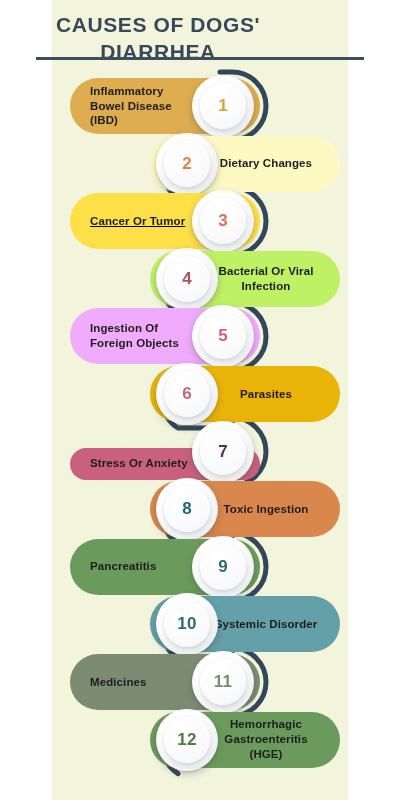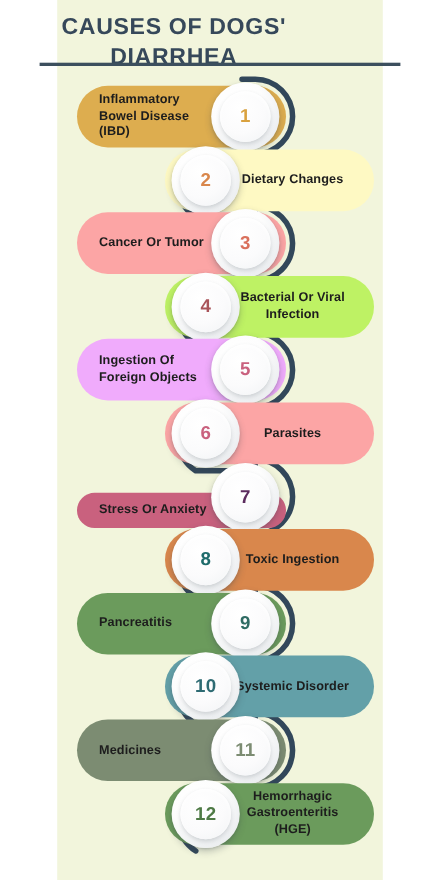--- a/index.html
+++ b/index.html
@@ -149,21 +149,21 @@
       </div>
       <div class="row right" style="top: 135.6px;">
         <div class="bar" style="background: #fef9c3;">
           <div class="bar-label">Dietary Changes</div>
         </div>
         <div class="badge">
           <span class="badge-num" style="color: rgb(217, 135, 76);">2</span>
         </div>
       </div>
       <div class="row left" style="top: 193.2px;">
-        <div class="bar" style="background: #fca5a5;">
+        <div class="bar" style="background: #fde047; text-decoration: underline;">
           <div class="bar-label">Cancer Or Tumor</div>
         </div>
         <div class="badge">
           <span class="badge-num" style="color: rgb(217, 112, 92);">3</span>
         </div>
       </div>
       <div class="row right" style="top: 250.8px;">
         <div class="bar" style="background: #bef264;">
           <div class="bar-label">Bacterial Or Viral Infection</div>
         </div>
@@ -173,21 +173,21 @@
       </div>
       <div class="row left" style="top: 308.4px;">
         <div class="bar" style="background: #f0abfc;">
           <div class="bar-label">Ingestion Of Foreign Objects</div>
         </div>
         <div class="badge">
           <span class="badge-num" style="color: rgb(201, 97, 126);">5</span>
         </div>
       </div>
       <div class="row right" style="top: 366px;">
-        <div class="bar" style="background: #fca5a5;">
+        <div class="bar" style="background: #eab308;">
           <div class="bar-label">Parasites</div>
         </div>
         <div class="badge">
           <span class="badge-num" style="color: rgb(201, 97, 126);">6</span>
         </div>
       </div>
       <div class="row left" style="top: 423.6px;">
         <div class="bar" style="background: rgb(201, 97, 126); margin-top: 24px;">
           <div class="bar-label">Stress Or Anxiety</div>
         </div>

